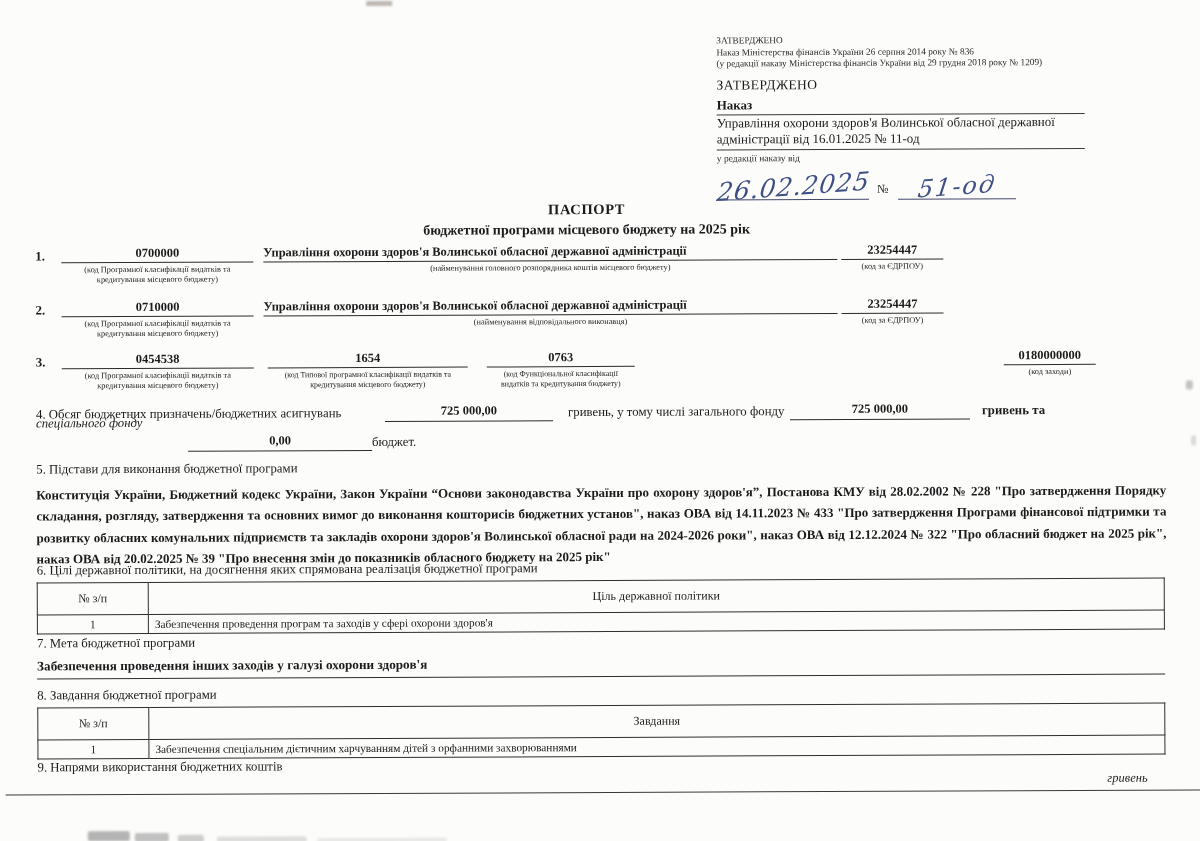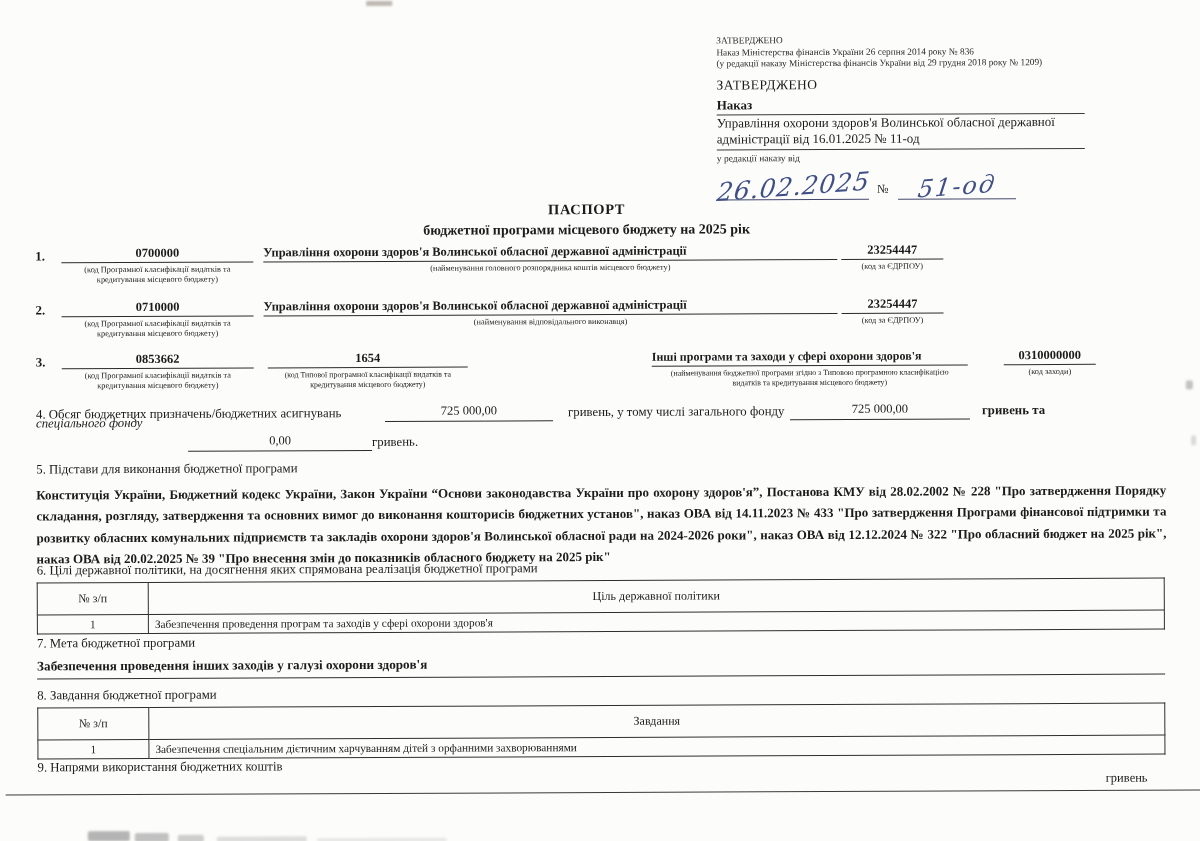--- a/index.html
+++ b/index.html
@@ -34,21 +34,21 @@
   .rownum{position:absolute;font-weight:bold;font-size:13px;}
   .fld{position:absolute;text-align:center;}
   .fld .val{font-weight:bold;font-size:12.5px;border-bottom:1.4px solid #2b2b2b;
             padding-bottom:1px;white-space:nowrap;}
   .fld .val.sm{font-size:12px;}
   .fld .cap{font-size:8.3px;line-height:9.8px;margin-top:2px;color:#222;}
   .fld .cap.sm{font-size:7.9px;}
 
   
   .t{position:absolute;font-size:12.8px;white-space:nowrap;}
-  .uval{position:absolute;text-align:center;font-weight:normal;font-size:12.5px;
+  .uval{position:absolute;text-align:center;font-weight:bold;font-size:12.5px;
         border-bottom:1.5px solid #2b2b2b;padding-bottom:2px;}
 
   
   .sec5{left:36px;top:460px;width:1130px;}
   .sec-h{font-size:12.8px;}
   .sec5 .body{font-weight:bold;text-align:justify;font-size:13px;line-height:21.3px;margin-top:7px;}
 
   
   .sec-tbl{position:absolute;width:1128px;}
   table.doc{border-collapse:collapse;width:1128px;margin-top:4px;}
@@ -58,21 +58,21 @@
   tr.dr td{height:16px;font-size:11.3px;}
   tr.dr td.c2{padding-left:6px;}
 
   
   .sec7{left:36px;top:634px;width:1128px;}
   .sec7 .goal{font-weight:bold;font-size:13.2px;border-bottom:1.6px solid #2e2e2e;
               padding-bottom:4px;margin-top:7px;}
 
   
   .sec9{left:36px;top:758px;width:1128px;}
-  .sec9 .unit{position:absolute;right:18px;top:15px;font-size:12.5px;}
+  .sec9 .unit{position:absolute;right:18px;top:15px;font-size:12.5px;font-style:italic;}
   .line9{left:4px;top:792px;width:1206px;border-top:1.5px solid #3a3a3a;}
 
   
   .speck{position:absolute;border-radius:2px;filter:blur(1px);}
   .sp1{left:1186px;top:383px;width:7px;height:9px;background:#8a8a8a;opacity:.5;}
   .sp2{left:1191px;top:438px;width:5px;height:10px;background:#9a9a9a;opacity:.35;}
   .topfrag{left:368px;top:0;width:26px;height:5px;background:#8d8178;opacity:.55;filter:blur(1px);position:absolute;}
   .sm1{left:86px;top:829px;width:42px;height:10px;background:#6f6f6f;opacity:.5;}
   .sm2{left:133px;top:831px;width:34px;height:9px;background:#7b7b7b;opacity:.45;}
   .sm3{left:176px;top:833px;width:26px;height:8px;background:#8a8a8a;opacity:.4;}
@@ -144,53 +144,53 @@
       <div class="val" style="text-align:left;">Управління охорони здоров'я Волинської обласної державної адміністрації</div>
       <div class="cap">(найменування відповідального виконавця)</div>
     </div>
     <div class="fld" style="left:842px;top:298px;width:102px;">
       <div class="val">23254447</div>
       <div class="cap">(код за ЄДРПОУ)</div>
     </div>
 
     <div class="rownum" style="left:36px;top:352px;">3.</div>
     <div class="fld" style="left:62px;top:350px;width:192px;">
-      <div class="val">0853662</div>
+      <div class="val">0454538</div>
       <div class="cap">
         <span style="display:block">(код Програмної класифікації видатків та</span>
         <span style="display:block">кредитування місцевого бюджету)</span>
       </div>
     </div>
     <div class="fld" style="left:268px;top:350px;width:200px;">
       <div class="val">1654</div>
       <div class="cap sm">
         <span style="display:block">(код Типової програмної класифікації видатків та</span>
         <span style="display:block">кредитування місцевого бюджету)</span>
       </div>
     </div>
-    <div class="fld" style="left:652px;top:350px;width:316px;">
-      <div class="val sm" style="text-align:left;">Інші програми та заходи у сфері охорони здоров'я</div>
-      <div class="cap sm" style="width:340px;margin-left:-12px;">
-        <span style="display:block">(найменування бюджетної програми згідно з Типовою програмною класифікацією</span>
-        <span style="display:block">видатків та кредитування місцевого бюджету)</span>
+    <div class="fld" style="left:487px;top:350px;width:148px;">
+      <div class="val">0763</div>
+      <div class="cap sm">
+        <span style="display:block">(код Функціональної класифікації</span>
+        <span style="display:block">видатків та кредитування бюджету)</span>
       </div>
     </div>
     <div class="fld" style="left:1004px;top:350px;width:92px;">
-      <div class="val">0310000000</div>
+      <div class="val">0180000000</div>
       <div class="cap">(код заходи)</div>
     </div>
 
     <div class="t" style="left:36px;top:405px;">4. Обсяг бюджетних призначень/бюджетних асигнувань</div>
     <div class="uval" style="left:385px;top:403px;width:168px;">725 000,00</div>
     <div class="t" style="left:568px;top:405px;">гривень, у тому числі загального фонду</div>
     <div class="uval" style="left:790px;top:403px;width:180px;">725 000,00</div>
     <div class="t" style="left:982px;top:405px;font-weight:bold;">гривень та</div>
     <div class="t" style="left:36px;top:414px;font-style:italic;">спеціального фонду</div>
     <div class="uval" style="left:188px;top:432px;width:184px;">0,00</div>
-    <div class="t" style="left:372px;top:434px;">гривень.</div>
+    <div class="t" style="left:372px;top:434px;">бюджет.</div>
 
     <div class="abs sec5">
       <div class="sec-h">5. Підстави для виконання бюджетної програми</div>
       <div class="body">Конституція України, Бюджетний кодекс України,  Закон України “Основи законодавства України про охорону здоров'я”, Постанова КМУ від 28.02.2002 № 228 "Про затвердження Порядку складання, розгляду, затвердження та основних вимог до виконання кошторисів бюджетних установ",  наказ ОВА від 14.11.2023 № 433 "Про затвердження Програми фінансової підтримки та розвитку обласних комунальних підприємств та закладів охорони здоров'я Волинської обласної ради на 2024-2026 роки",  наказ ОВА від 12.12.2024 № 322 "Про обласний бюджет на 2025 рік", наказ ОВА від 20.02.2025 № 39 "Про внесення змін до показників обласного бюджету на 2025 рік"</div>
     </div>
 
     <div class="abs sec-tbl" style="left:36px;top:561px;">
       <div class="sec-h">6. Цілі державної політики, на досягнення яких спрямована реалізація бюджетної програми</div>
       <table class="doc">
         <tbody>

